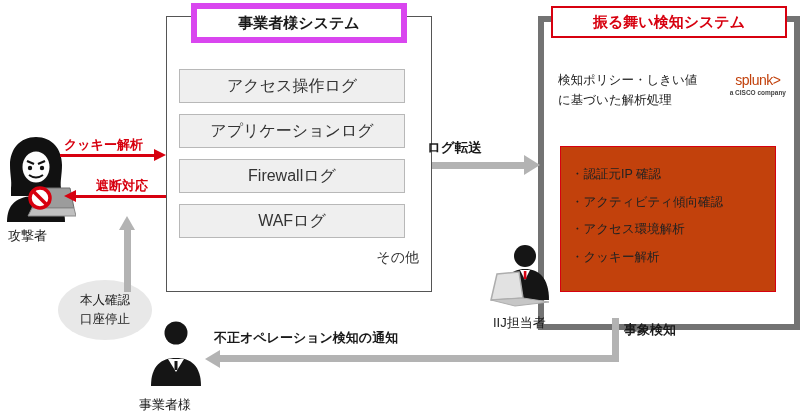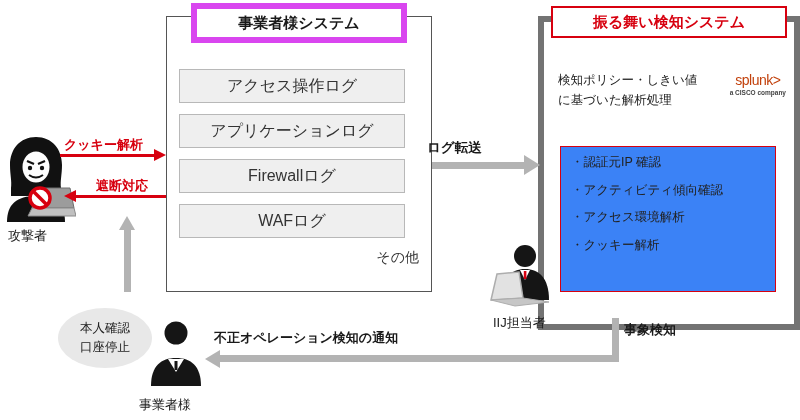--- a/index.html
+++ b/index.html
@@ -16,41 +16,41 @@
   .log-0{top:52px}.log-1{top:97px}.log-2{top:142px}.log-3{top:187px}
   .others{position:absolute;right:12px;bottom:24px;font-size:14px;color:#333;}
 
   .bh-box{position:absolute;left:538px;top:16px;width:250px;height:302px;border:6px solid #737373;background:#fff;}
   .bh-title{position:absolute;left:50%;top:-16px;transform:translateX(-50%);width:232px;height:28px;line-height:28px;
     border:2px solid #d7000f;background:#fff;color:#d7000f;font-weight:bold;font-size:15px;text-align:center;white-space:nowrap;}
   .bh-desc{position:absolute;left:14px;top:48px;font-size:12.5px;line-height:1.6;color:#222;}
   .splunk{position:absolute;right:8px;top:50px;text-align:center;}
   .splunk-main{font-weight:normal;font-size:14px;color:#c2410c;letter-spacing:-0.5px;}
   .splunk-sub{font-size:6.5px;font-weight:bold;color:#444;margin-top:1px;}
-  .pink-box{position:absolute;left:16px;top:124px;width:216px;height:146px;background:#3b82f6;border:1px solid #d7000f;
-    box-sizing:border-box;padding:2px 10px;}
+  .pink-box{position:absolute;left:16px;top:124px;width:216px;height:146px;background:#c2410c;border:1px solid #d7000f;
+    box-sizing:border-box;padding:14px 10px;}
   .check{font-size:12.5px;line-height:2.2;color:#222;white-space:nowrap;}
 
   
   .lbl{position:absolute;font-size:13px;white-space:nowrap;color:#1a1a1a;}
   .bold{font-weight:bold;}
   .red{color:#d7000f;}
 
   
   .gray-line{position:absolute;background:#b3b3b3;}
   .red-line{position:absolute;background:#d7000f;}
   .head{position:absolute;width:0;height:0;}
   .head-right-gray{border-left:16px solid #b3b3b3;border-top:10px solid transparent;border-bottom:10px solid transparent;}
   .head-left-gray{border-right:15px solid #b3b3b3;border-top:9px solid transparent;border-bottom:9px solid transparent;}
   .head-up-gray{border-bottom:14px solid #b3b3b3;border-left:8.5px solid transparent;border-right:8.5px solid transparent;}
   .head-right-red{border-left:12px solid #d7000f;border-top:6.5px solid transparent;border-bottom:6.5px solid transparent;}
   .head-left-red{border-right:12px solid #d7000f;border-top:6.5px solid transparent;border-bottom:6.5px solid transparent;}
 
   
-  .ellipse{position:absolute;left:58px;top:308px;width:94px;height:60px;border-radius:50%;background:#e8e8e8;
+  .ellipse{position:absolute;left:58px;top:280px;width:94px;height:60px;border-radius:50%;background:#e8e8e8;
     display:flex;flex-direction:column;align-items:center;justify-content:center;font-size:12.5px;line-height:1.5;color:#222;}
 
   .icon{position:absolute;}
 </style>
 </head>
 <body>
 
 <div class="canvas">
 
   <div class="op-box">

